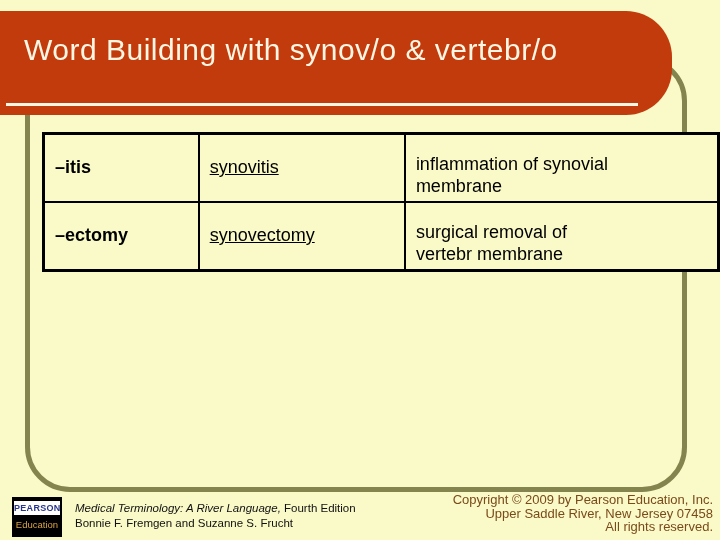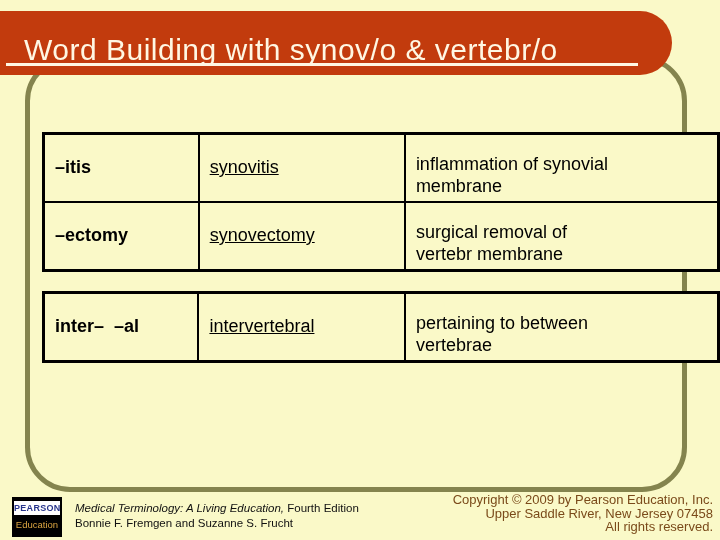--- a/index.html
+++ b/index.html
@@ -20,21 +20,21 @@
     width: 662px; height: 436px;
     box-sizing: border-box;
     border: 5px solid #84844E;
     border-radius: 45px;
     background: transparent;
   }
   
   .header-bar {
     position: absolute;
     left: 0; top: 11px;
-    width: 672px; height: 64px;
+    width: 672px; height: 104px;
     background: #C23B0D;
     border-radius: 0 46px 46px 0;
   }
   .header-title {
     position: absolute;
     left: 24px; top: 0; height: 78px;
     display: flex; align-items: center;
     font-size: 30px;
     color: #FFF7E3;
     letter-spacing: 0.5px;
@@ -140,37 +140,28 @@
       <td class="def"><span class="def-text">inflammation of synovial membrane</span></td>
     </tr>
     <tr>
       <td class="part">–ectomy</td>
       <td class="term">synovectomy</td>
       <td class="def"><span class="def-text">surgical removal of vertebr membrane</span></td>
     </tr>
   </tbody>
     </table>
 
-  <table class="wb wb-2">
-    <tbody>
-        <tr>
-      <td class="part">inter–  –al</td>
-      <td class="term">intervertebral</td>
-      <td class="def"><span class="def-text">pertaining to between vertebrae</span></td>
-    </tr>
-  </tbody>
-    </table>
 
   <div class="logo">
     <div class="logo-top">PEARSON</div>
     <div class="logo-bottom">Education</div>
   </div>
 
   <div class="citation">
-    <span class="italic">Medical Terminology: A Living Education,</span><span> Fourth Edition</span><br>
+    <span class="italic">Medical Terminology: A River Language,</span><span> Fourth Edition</span><br>
     <span>Bonnie F. Fremgen and Suzanne S. Frucht</span>
   </div>
 
   <div class="copyright">
     <span>Copyright © 2009 by Pearson Education, Inc.</span><br>
     <span>Upper Saddle River, New Jersey 07458</span><br>
     <span>All rights reserved.</span>
   </div>
 
 </div>

